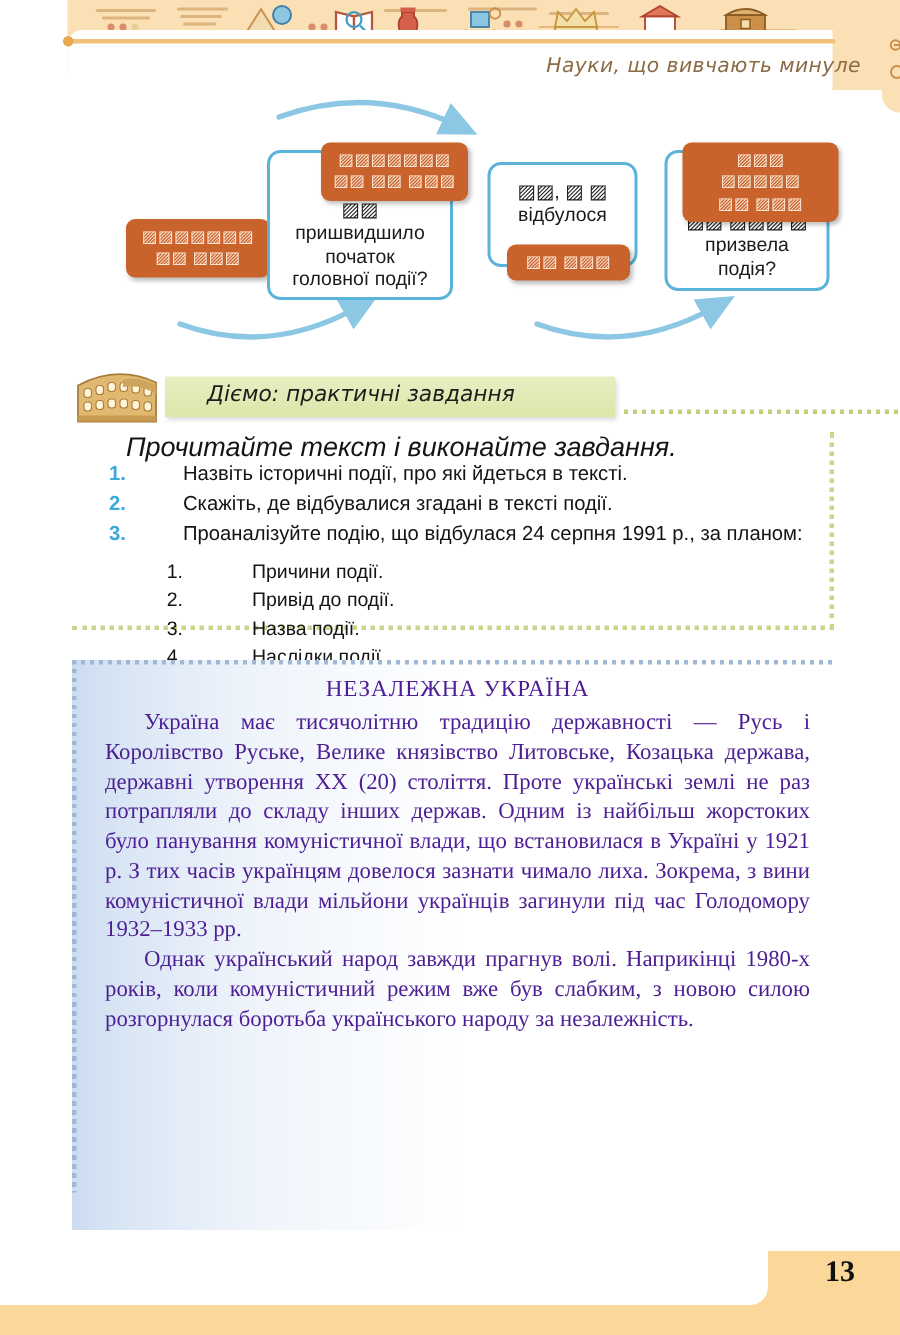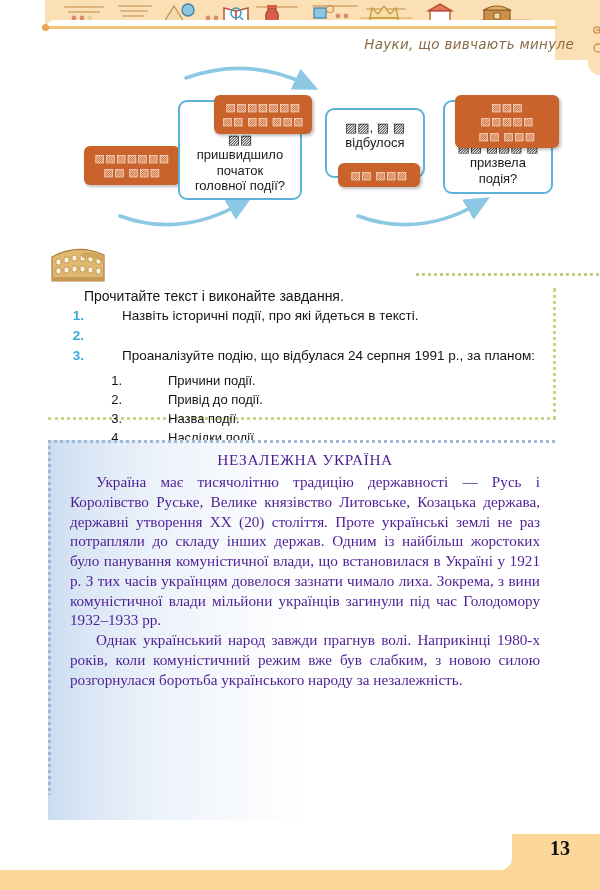--- a/index.html
+++ b/index.html
@@ -168,23 +168,24 @@
     position: absolute;
     left: 48px; top: 288px;
     width: 508px; height: 132px;
     box-sizing: border-box;
     border-right: 3px dotted #c6d78c;
     border-bottom: 3px dotted #c6d78c;
   }
   .task-intro {
     position: absolute;
     left: 36px; top: 0;
-    font-size: 14px;
+    font-size: 18px;
     color: #141414;
     white-space: nowrap;
+    font-style: italic;
   }
   .tlist { position: absolute; left: 16px; top: 20px; width: 490px; }
   .trow {
     position: relative;
     height: 20px;
     font-size: 13.5px;
     color: #141414;
     white-space: nowrap;
   }
   .tnum {
@@ -428,33 +429,37 @@
         <rect x="16" y="24" width="5" height="6" rx="2"></rect>
         <rect x="24" y="23" width="5" height="6" rx="2"></rect>
         <rect x="32" y="23" width="5" height="6" rx="2"></rect>
         <rect x="40" y="24" width="5" height="6" rx="2"></rect>
         <rect x="48" y="25" width="5" height="6" rx="2"></rect>
       </g>
       <rect x="4" y="34" width="52" height="4" fill="#c79a52"></rect>
       <path d="M34 10 q12 -2 22 4 L56 20 q-10 -7 -22 -5 Z" fill="#cfa45c"></path>
     </svg>
   </div>
+  <div class="green-banner">
+    <span>Діємо: практичні завдання</span>
+  </div>
   <div class="dots-right"></div>
 </div>
 
 <div class="task-block">
   <div class="task-intro">Прочитайте текст і виконайте завдання.</div>
 
   <div class="tlist">
     <div class="trow">
       <span class="tnum">1.</span>
       <span class="ttxt">Назвіть історичні події, про які йдеться в тексті.</span>
     </div>
     <div class="trow">
       <span class="tnum">2.</span>
+      <span class="ttxt">Скажіть, де відбувалися згадані в тексті події.</span>
     </div>
     <div class="trow">
       <span class="tnum">3.</span>
       <span class="ttxt">Проаналізуйте подію, що відбулася 24 серпня 1991 р., за планом:</span>
     </div>
   </div>
 
   <div class="sublist">
     <div class="srow">
       <span class="snum">1.</span>

